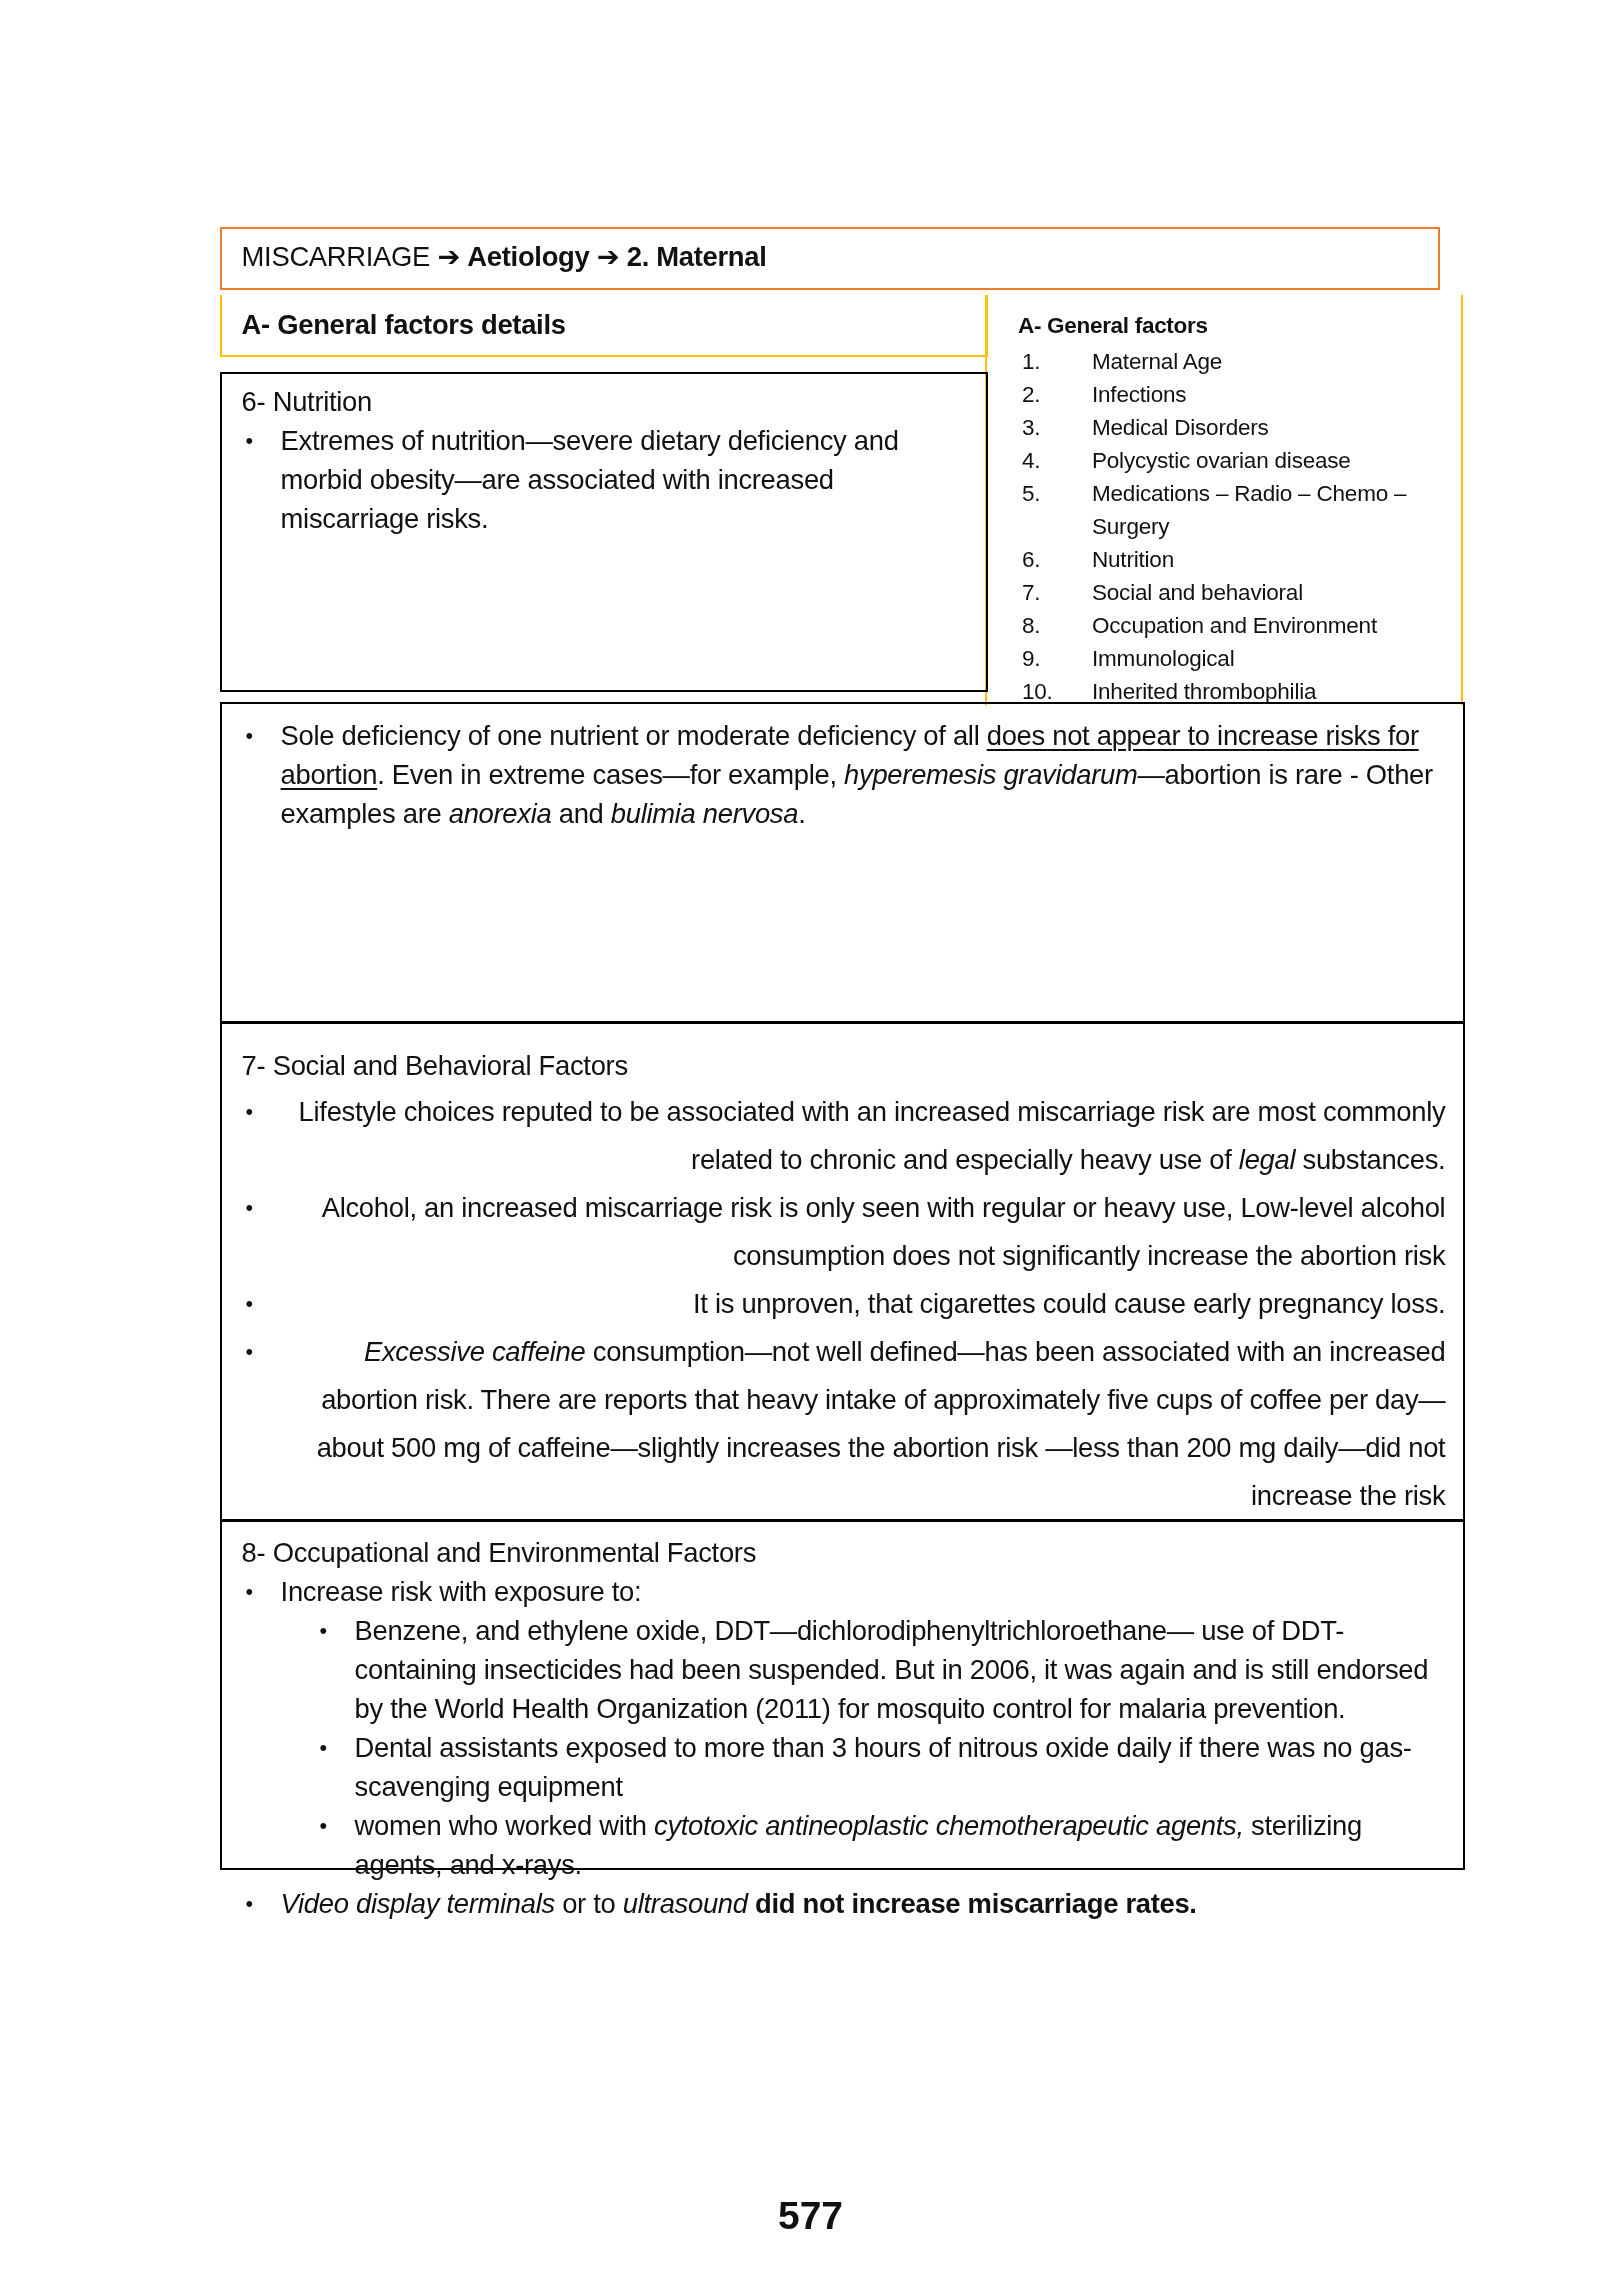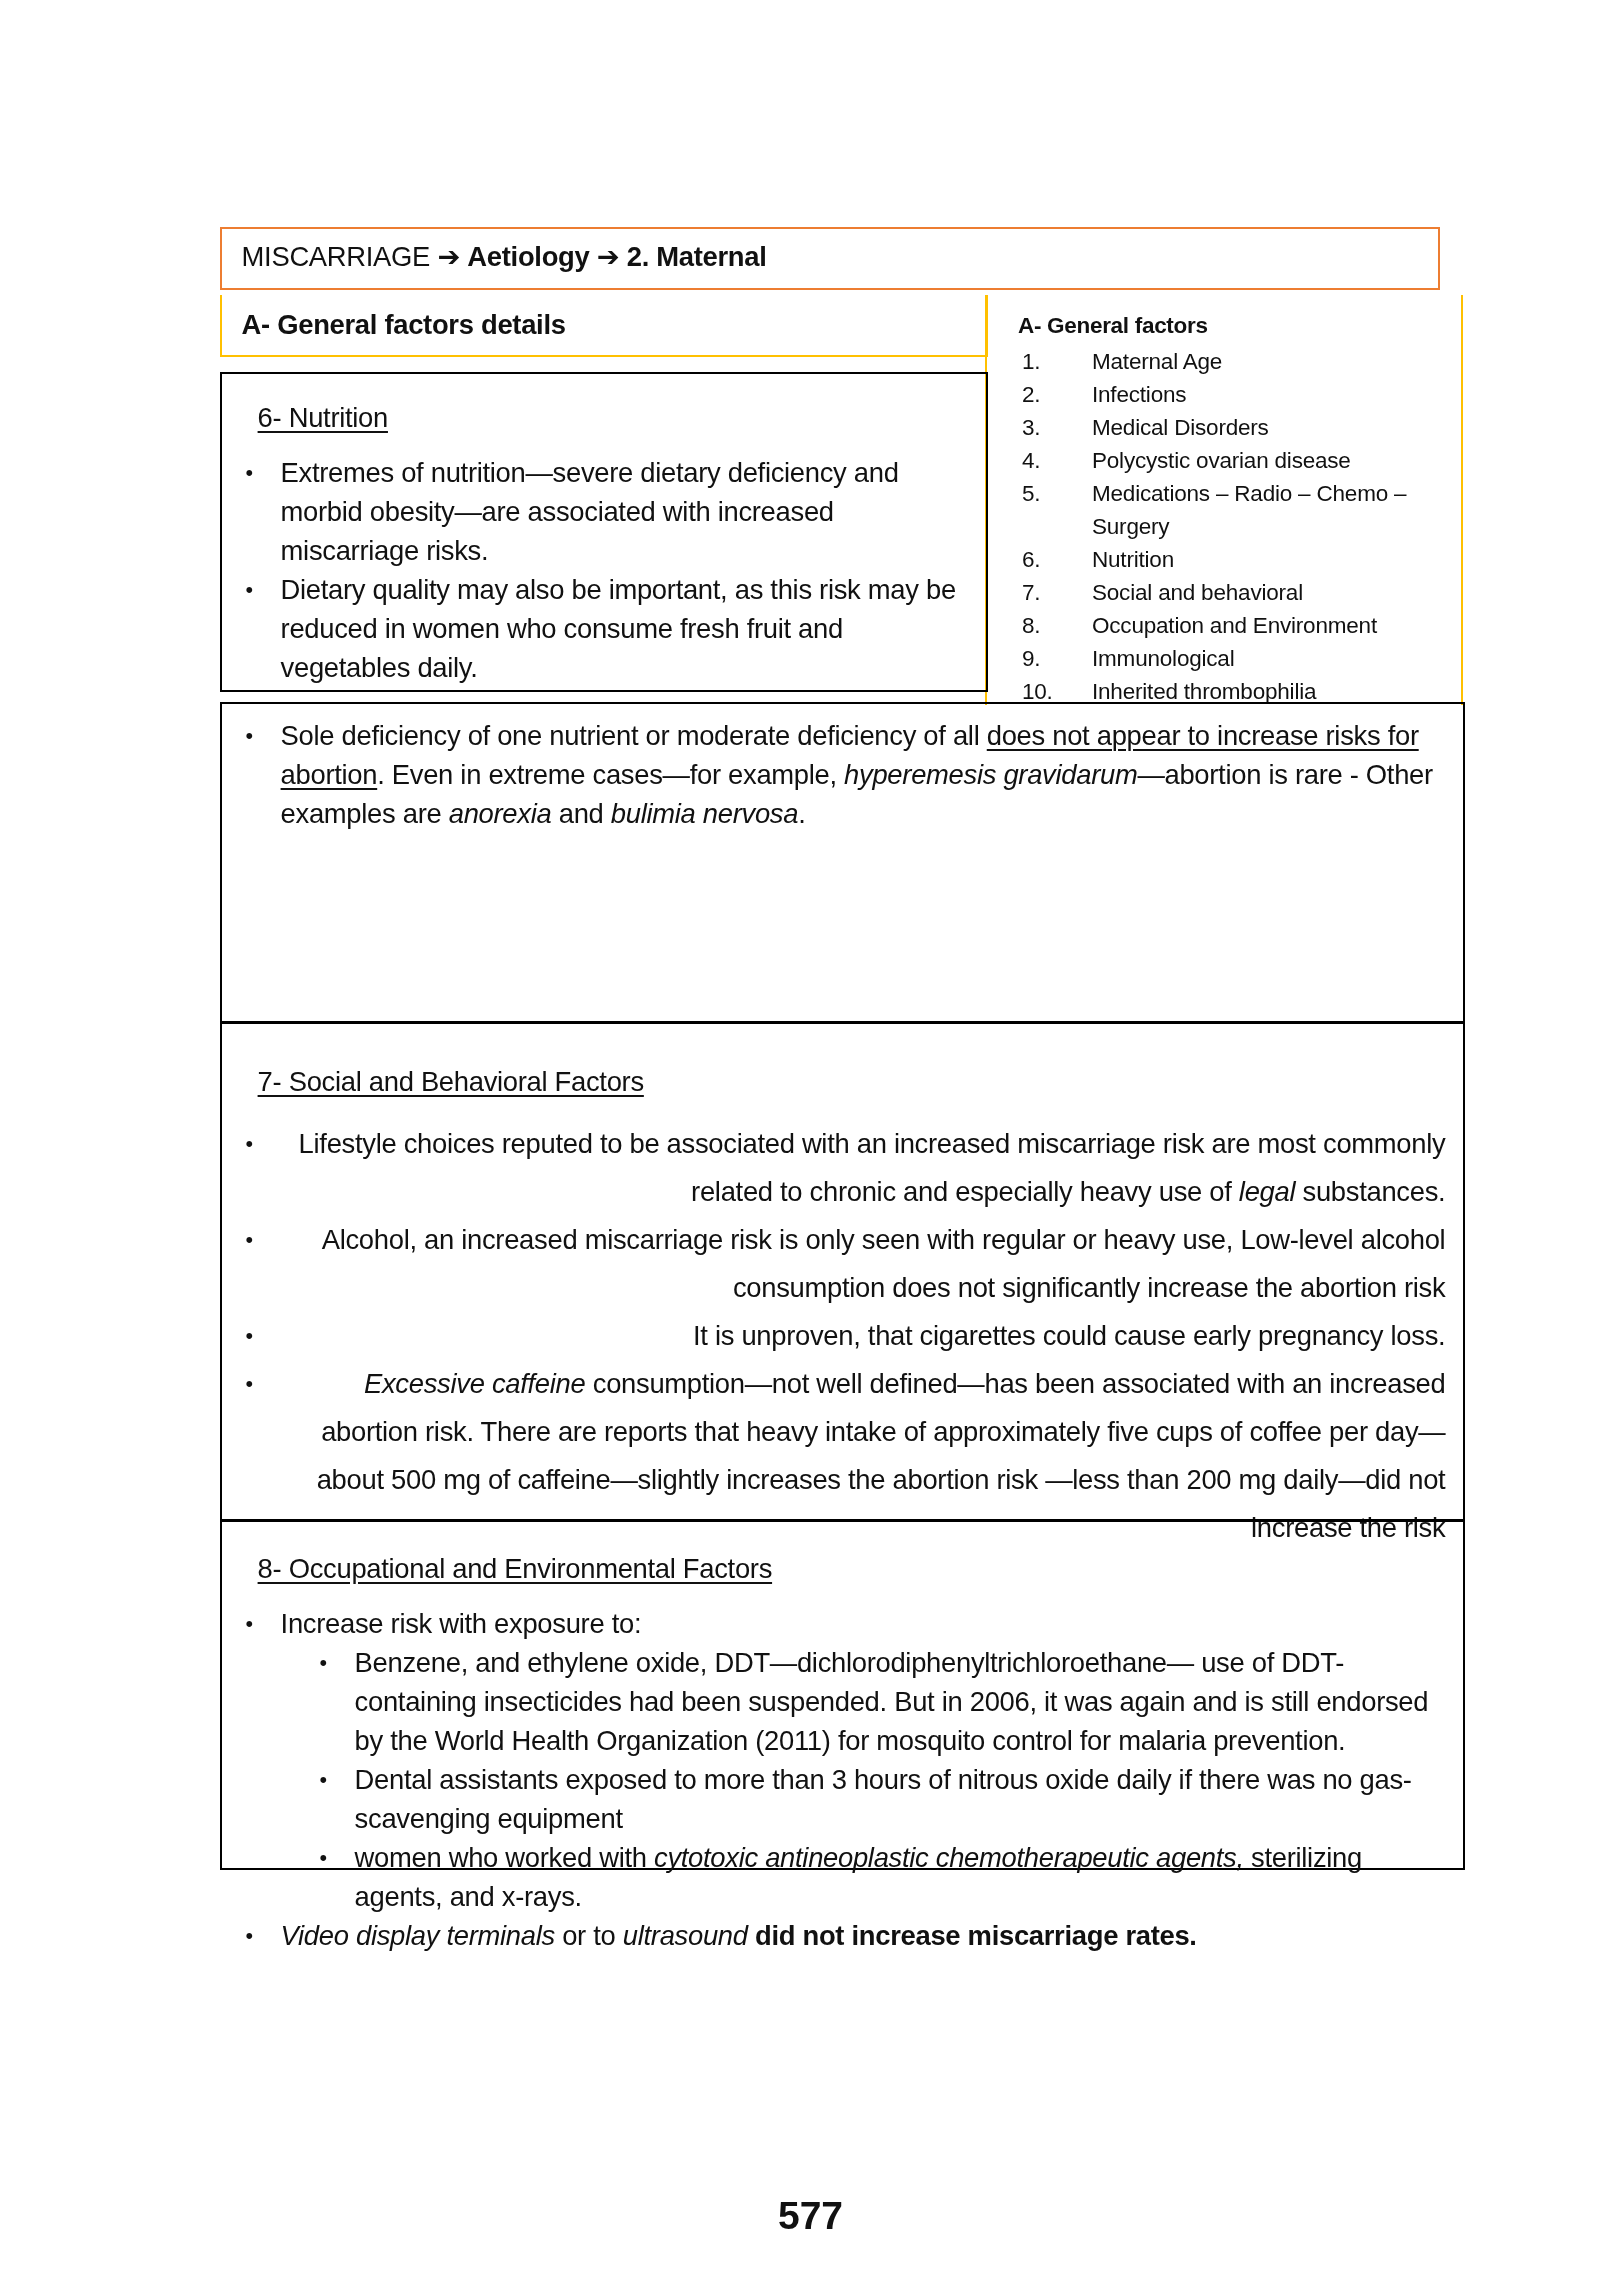--- a/index.html
+++ b/index.html
@@ -15,21 +15,21 @@
   .rbox { left: 985px; top: 295px; width: 478px; height: 410px;
           border-left: 2.9px solid #FFC000; border-right: 2.9px solid #FFC000; }
   .rbox .h { position: absolute; left: 31px; top: 17.6px; font-size: 22.5px; font-weight: bold; letter-spacing: -0.3px; }
   .rbox ol { position: absolute; left: 31px; top: 50px; margin: 0; padding: 0; list-style: none; }
   .rbox li { position: relative; font-size: 22.5px; line-height: 33px; padding-left: 74px; width: 353px; letter-spacing: -0.2px; }
   .rbox li .n { position: absolute; left: 3.9px; top: 0; }
   .nut { left: 220px; top: 372px; width: 768px; height: 320px; border: 2.9px solid #000; }
   .main { left: 220px; top: 702px; width: 1245px; height: 1168px; border: 2.9px solid #000; }
   .divider { position: absolute; left: 0; right: 0; height: 0; border-top: 3.9px solid #000; }
   .sec { position: absolute; left: 19.6px; right: 17.6px; }
-  .sec h3 { margin: 16px; font-size: 27.4px; font-weight: normal; text-decoration: underline; text-underline-offset: 3.9px; letter-spacing: -0.3px; }
+  .sec h3 { margin: 0; font-size: 27.4px; font-weight: normal; text-underline-offset: 3.9px; letter-spacing: -0.3px; }
   .sec ul { margin: 0; padding: 0; list-style: none; }
   .sec li { position: relative; font-size: 27.4px; padding-left: 39px; letter-spacing: -0.3px; }
   .sec li::before { content: "\2022"; position: absolute; left: 3.9px; top: 0; font-size: 21.6px; }
   .sec li.sub2 { margin-left: 74px; }
   .lh40 li { line-height: 39px; }
   .lh40 h3 { line-height: 39px; }
   .lh48 li { line-height: 48px; text-align: right; }
   .lh48 h3 { line-height: 45px; }
   .u { text-decoration: underline; text-underline-offset: 3.9px; text-decoration-thickness: 2px; }
   .pg { position: absolute; left: 0; width: 1621px; top: 2194px; text-align: center; font-size: 39px; font-weight: bold; }
@@ -66,21 +66,20 @@
     <li><span class="n">9.</span><span>Immunological</span></li>
     <li><span class="n">10.</span><span>Inherited thrombophilia</span></li>
   </ol>
 </div>
 
 <div class="box nut">
   <div class="sec lh40" style="top:7.8px; right:11.8px;">
     <h3>6- Nutrition</h3>
     <ul>
       <li>Extremes of nutrition—severe dietary deficiency and morbid obesity—are associated with increased miscarriage risks.</li>
-      <li>Dietary quality may also be important, as this risk may be reduced in women who consume fresh fruit and vegetables daily.</li>
     </ul>
   </div>
 </div>
 
 <div class="box main">
 
   <div class="sec lh40" style="top:11.8px;">
     <ul>
       <li><span>Sole deficiency of one nutrient or moderate deficiency of all </span><span class="u">does not appear to increase risks for abortion</span><span>. Even in extreme cases—for example, </span><i>hyperemesis gravidarum</i><span>—abortion is rare - Other examples are </span><i>anorexia</i><span> and </span><i>bulimia nervosa</i><span>.</span></li>
     </ul>

